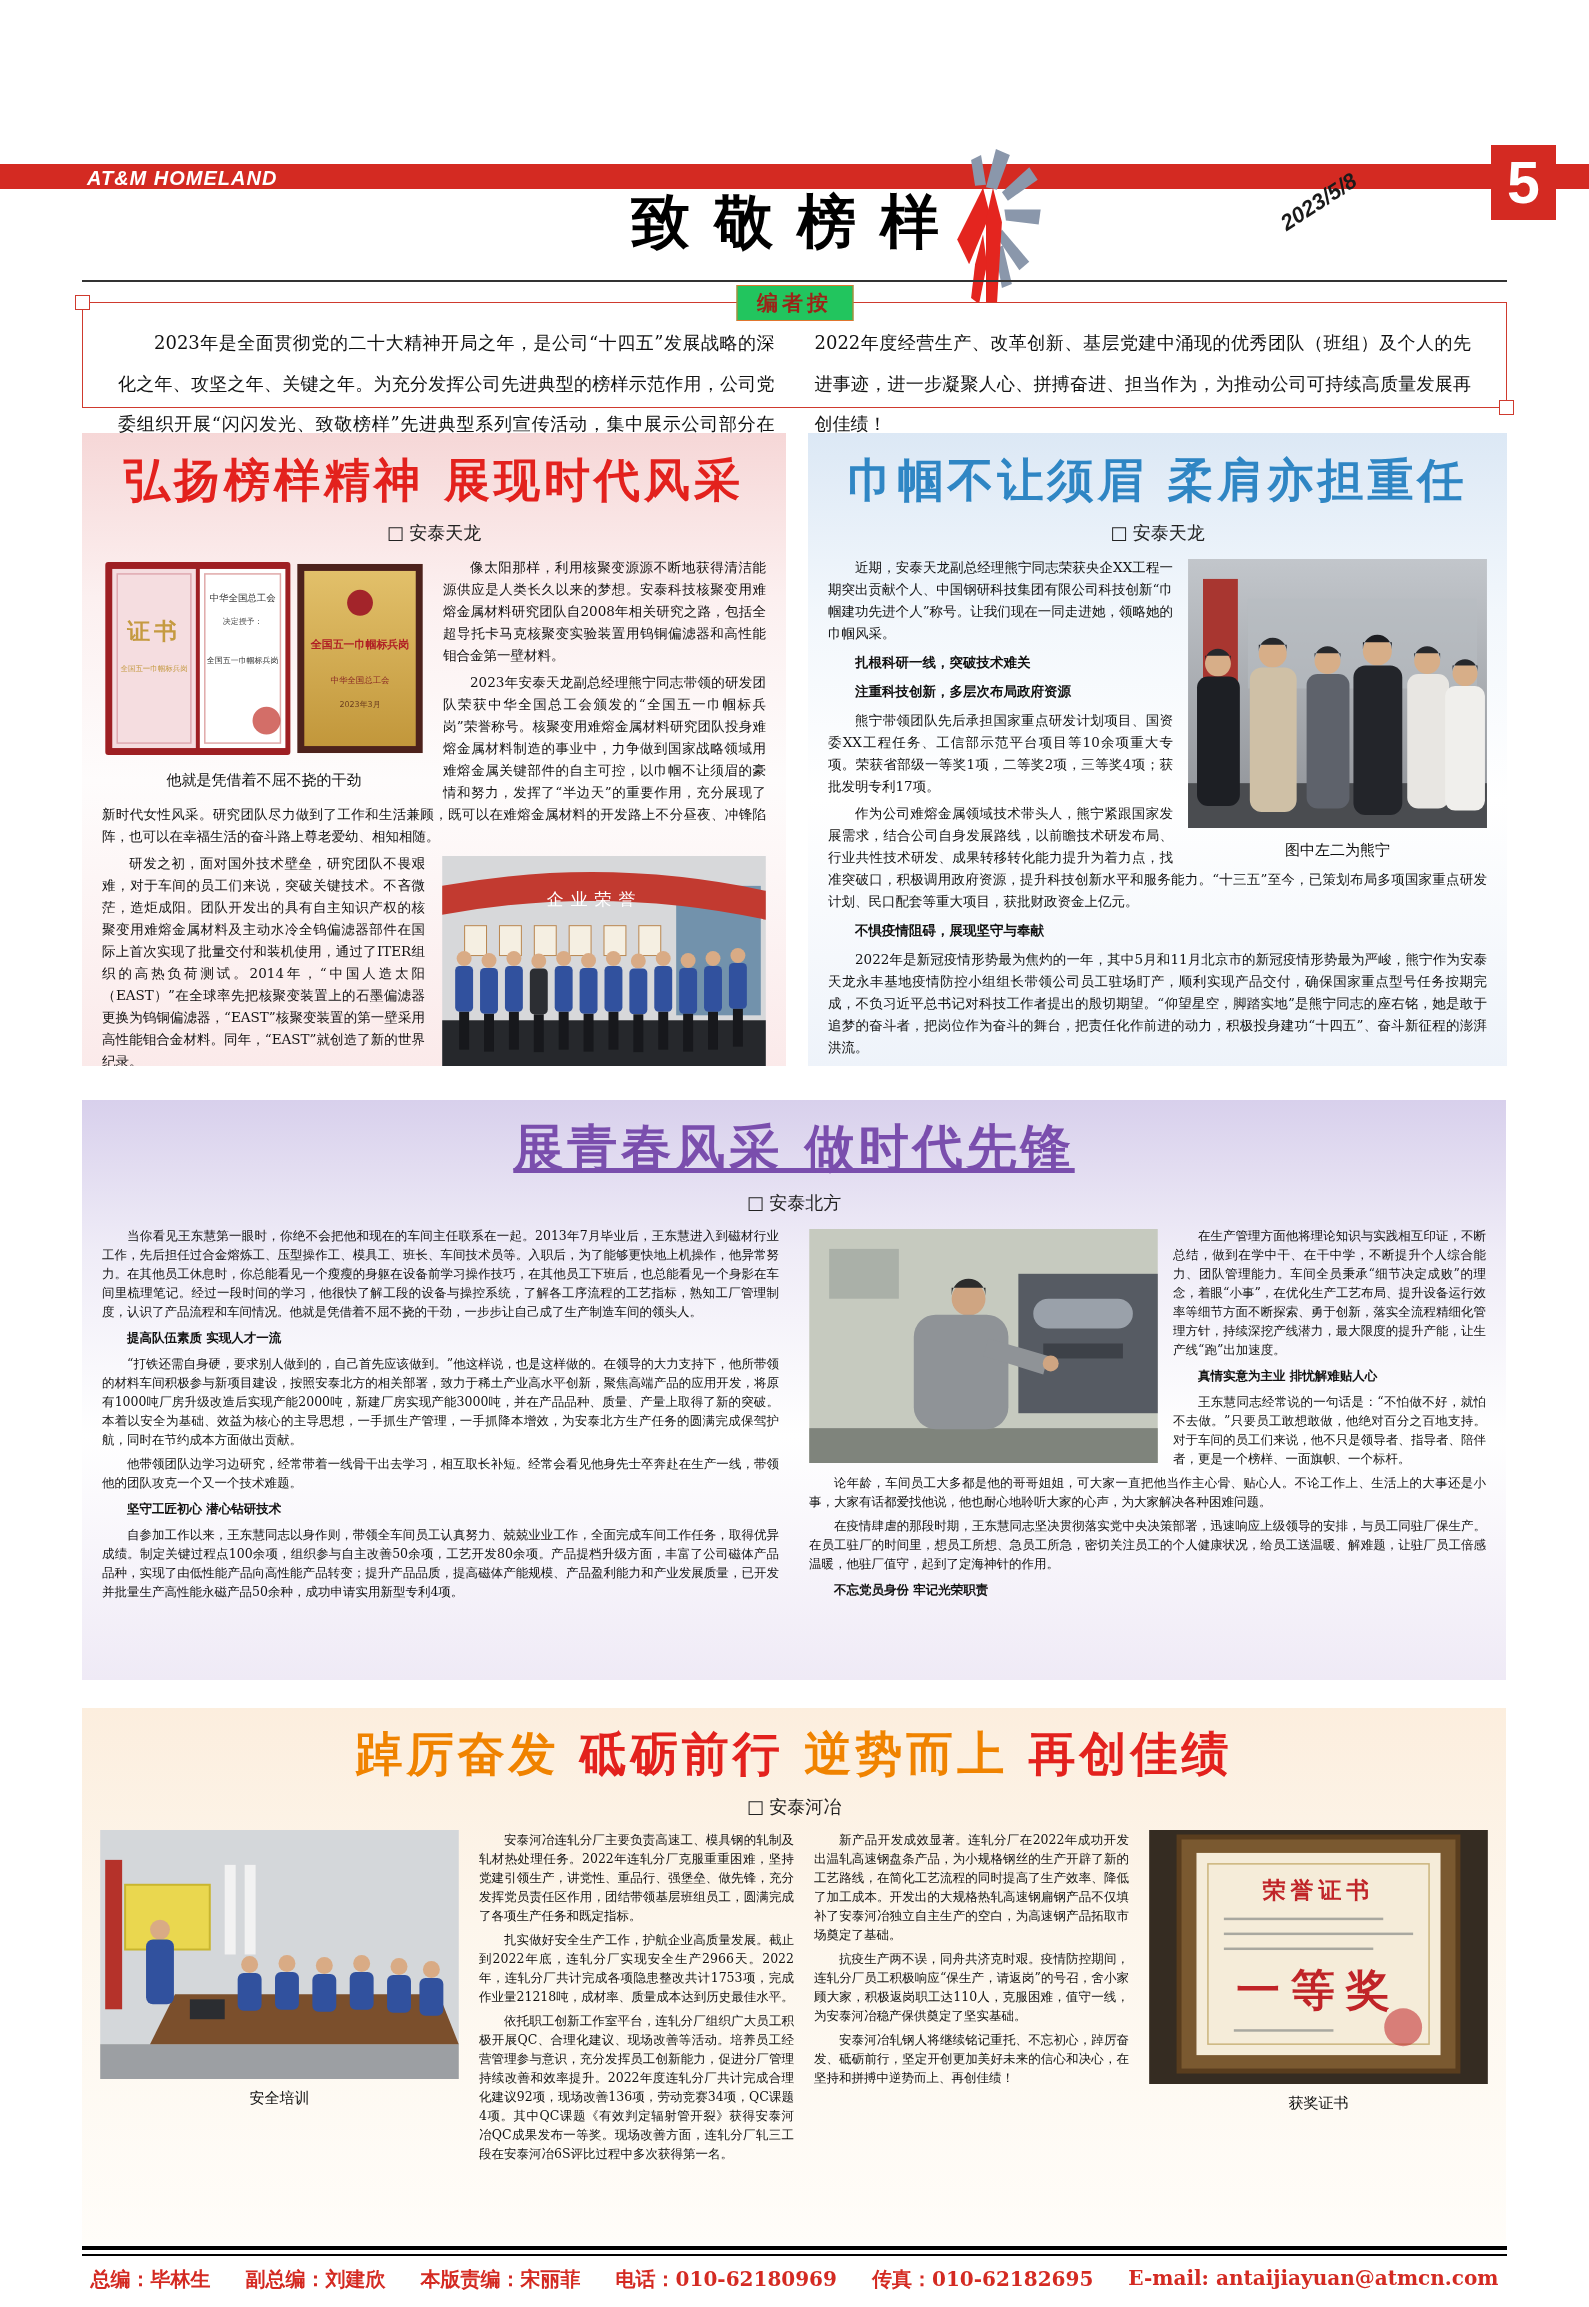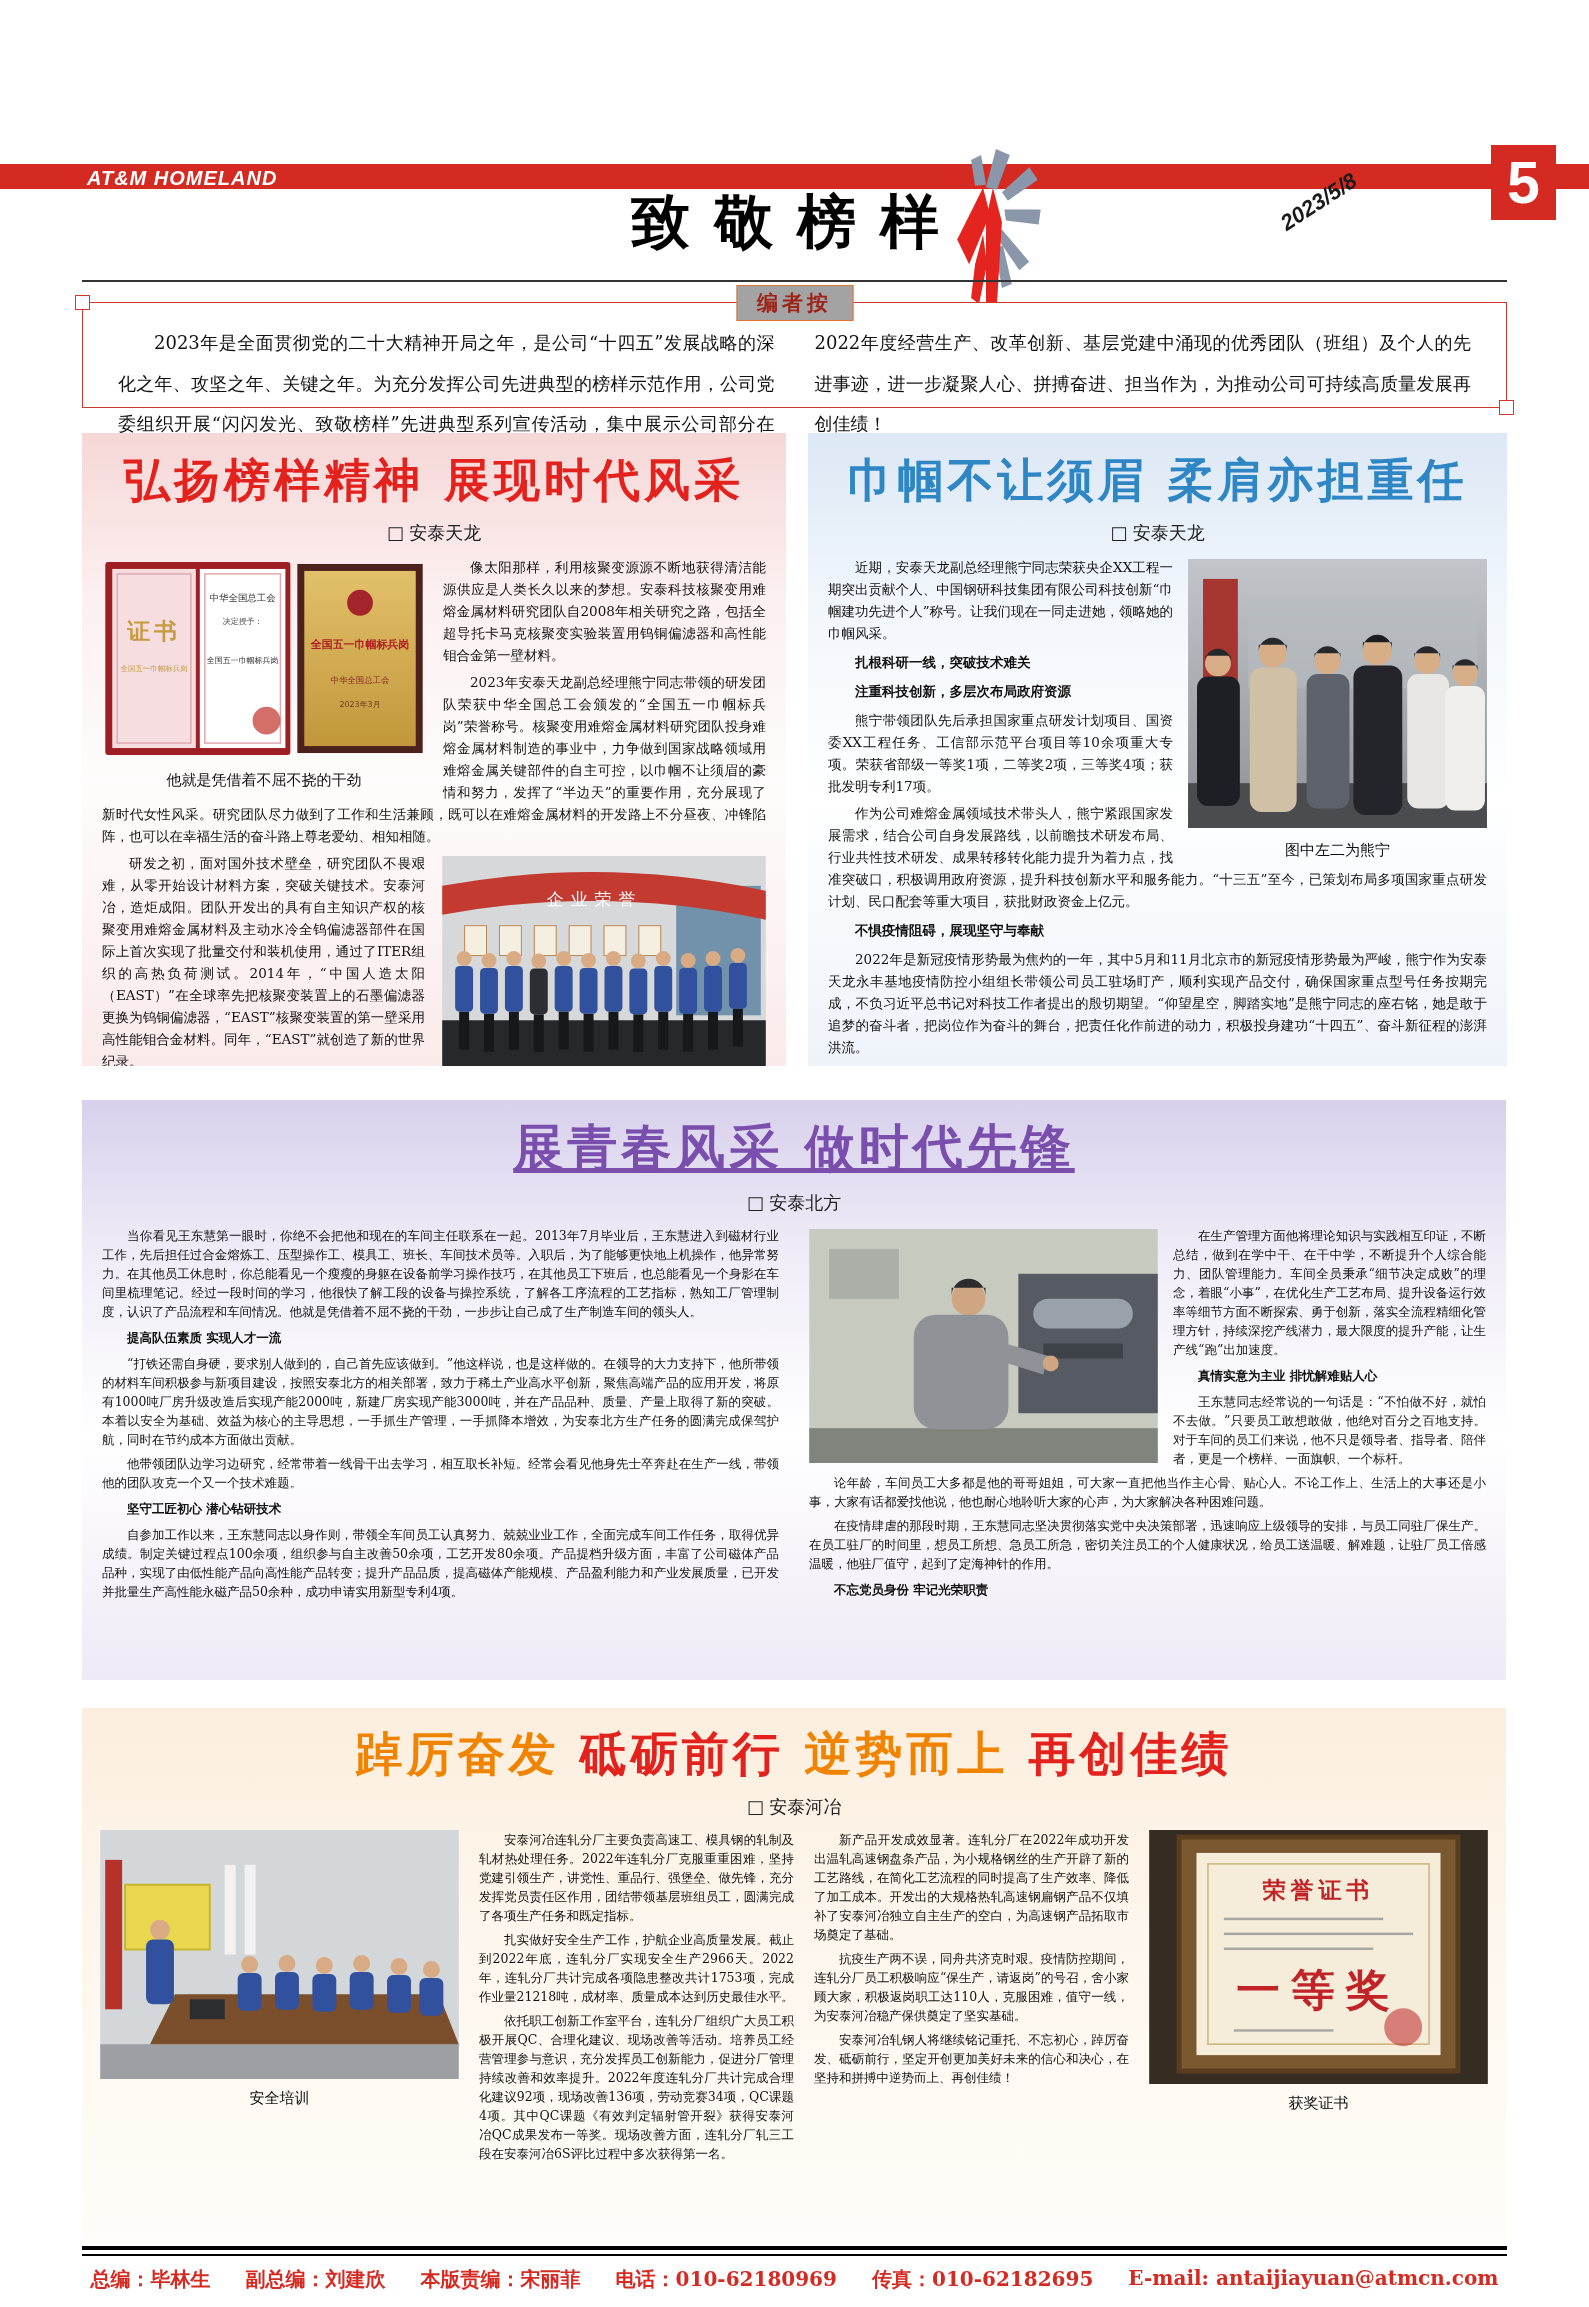--- a/index.html
+++ b/index.html
@@ -11,21 +11,21 @@
   #brand{left:87px;top:167px;color:#fff;font:italic 700 20px "Liberation Sans",sans-serif;letter-spacing:1px;}
   #page-num{left:1491px;top:145px;width:65px;height:75px;background:#d42a22;display:flex;align-items:center;justify-content:center;}
   #page-num span{color:#fff;font:700 59px "Liberation Sans",sans-serif;}
   #date{left:1276px;top:189px;transform:rotate(-33deg);font:italic 700 22px "Liberation Sans",sans-serif;color:#1a1a1a;}
   #masthead{left:523px;top:183px;width:548px;text-align:center;font:700 59px "DejaVu Serif",serif;letter-spacing:24px;color:#000;}
   #logo{left:927px;top:140px;}
   #head-rule{left:82px;top:280px;width:1425px;height:1.5px;background:#333;}
 
   
   #ednote{left:82px;top:302px;width:1423px;height:104px;border:1.5px solid #cf3a2e;background:#fff;}
-  #ednote .tab{position:absolute;left:50%;top:-18px;transform:translateX(-50%);background:#a3a3a3;border:1.5px solid #e0762f;padding:3px 20px;font:700 21px "DejaVu Sans",sans-serif;color:#9c2418;letter-spacing:4px;}
+  #ednote .tab{position:absolute;left:50%;top:-18px;transform:translateX(-50%);background:#22c55e;border:1.5px solid #e0762f;padding:3px 20px;font:700 21px "DejaVu Sans",sans-serif;color:#9c2418;letter-spacing:4px;}
   #ednote .deco{position:absolute;width:13px;height:13px;border:1.5px solid #cf3a2e;background:#fff;}
   #ednote .d1{left:-8px;top:-8px;} #ednote .d2{right:-8px;bottom:-8px;}
   #ednote .body{padding:20px 35px 0 35px;columns:2;column-gap:40px;font-size:18px;line-height:2.25;text-align:justify;text-indent:2em;}
 
   
   .article{overflow:hidden;box-sizing:border-box;}
   .a-title{text-align:center;font:700 46px "DejaVu Sans",sans-serif;letter-spacing:4px;margin:4px 0 0 0;}
   .a-byline{text-align:center;font-size:18px;color:#222;margin:9px 0 11px 0;}
   .a-body{text-align:justify;}
   .a-body p{margin:0 0 5px 0;text-indent:2em;}
@@ -205,21 +205,21 @@
             </g>
           <g transform="translate(576,-6)">
               <circle cx="18" cy="206" r="15" fill="#d9ab85"></circle>
               <rect y="221" width="36" height="92" rx="9" fill="#31519e"></rect>
               <rect x="8" y="313" width="20" height="76" fill="#17181c"></rect>
             </g>
         </g>
       </svg>
       
     </figure>
-    <p>研发之初，面对国外技术壁垒，研究团队不畏艰难，从零开始设计材料方案，突破关键技术。安泰河冶，造炬成阳。团队开发出的具有自主知识产权的核聚变用难熔金属材料及主动水冷全钨偏滤器部件在国际上首次实现了批量交付和装机使用，通过了ITER组织的高热负荷测试。2014年，“中国人造太阳（EAST）”在全球率先把核聚变装置上的石墨偏滤器更换为钨铜偏滤器，“EAST”核聚变装置的第一壁采用高性能钼合金材料。同年，“EAST”就创造了新的世界纪录。</p>
+    <p>研发之初，面对国外技术壁垒，研究团队不畏艰难，对于车间的员工们来说，突破关键技术。不吝微茫，造炬成阳。团队开发出的具有自主知识产权的核聚变用难熔金属材料及主动水冷全钨偏滤器部件在国际上首次实现了批量交付和装机使用，通过了ITER组织的高热负荷测试。2014年，“中国人造太阳（EAST）”在全球率先把核聚变装置上的石墨偏滤器更换为钨铜偏滤器，“EAST”核聚变装置的第一壁采用高性能钼合金材料。同年，“EAST”就创造了新的世界纪录。</p>
 
   </div>
 </div>
 
 <div class="abs article" id="art2">
   <div class="a-title">巾帼不让须眉 柔肩亦担重任</div>
   <div class="a-byline">□ 安泰天龙</div>
   <div class="a-body">
     <figure id="fig-visit">
       <svg width="299" height="269" viewBox="0 0 600 540">

